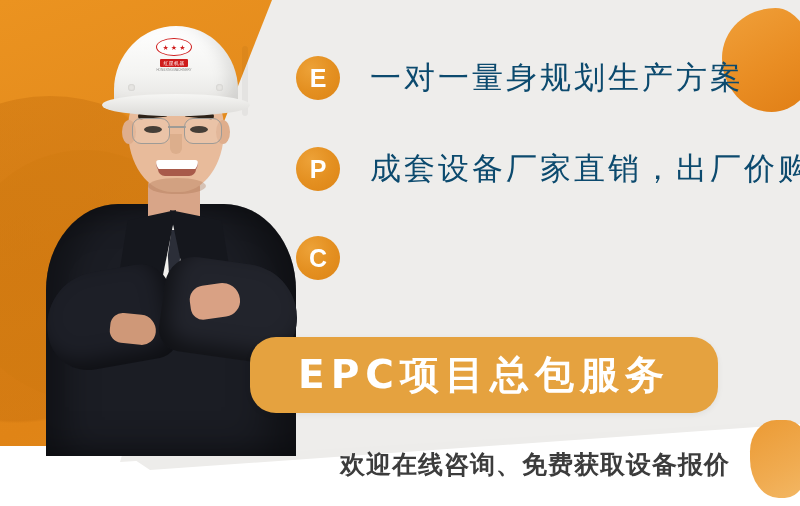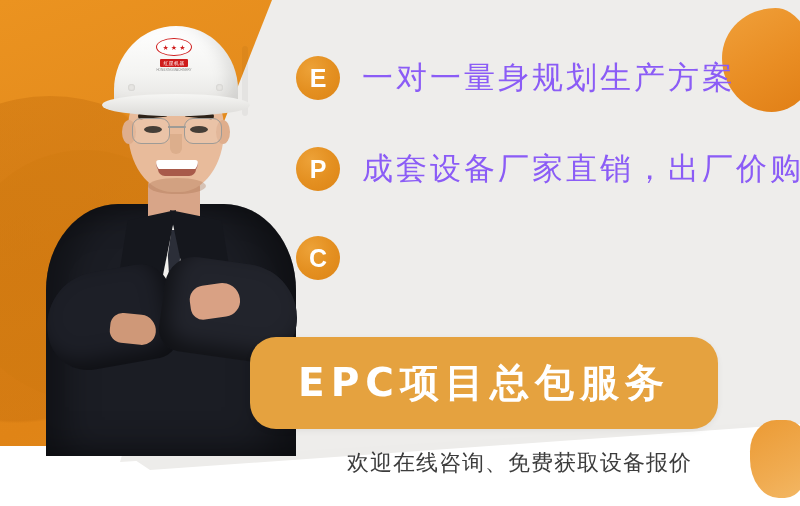--- a/index.html
+++ b/index.html
@@ -216,52 +216,53 @@
   .badge{
     width:44px;height:44px;border-radius:50%;
     background:radial-gradient(circle at 34% 30%, #eda238 0%, #e49021 50%, #dd8415 100%);
     color:#ffffff;
     font-size:25px;font-weight:bold;
     display:flex;align-items:center;justify-content:center;
     flex:0 0 auto;
     font-family:"Liberation Sans","DejaVu Sans",sans-serif;
   }
   .row-text{
-    margin-left:22px;
+    margin-left:30px;
     font-size:31px;
-    color:#8b5cf6;
+    color:#0c4a6e;
     letter-spacing:3px;
     white-space:nowrap;
     font-family:"DejaVu Sans","Liberation Sans",sans-serif;
   }
 
   
   .epc-pill{
-    position:absolute;left:250px;top:337px;width:468px;height:92px;
+    position:absolute;left:250px;top:337px;width:468px;height:76px;
     background:#e5a23f;
     border-radius:26px;
     display:flex;align-items:center;justify-content:center;
     z-index:9;
     box-shadow:0 2px 6px rgba(0,0,0,0.06);
   }
   .epc-text{
     color:#ffffff;
     font-size:39px;
     font-weight:bold;
     letter-spacing:6px;
     white-space:nowrap;
     font-family:"DejaVu Sans","Liberation Sans",sans-serif;
   }
 
   
   .caption{
-    position:absolute;left:347px;top:448px;
-    font-size:22px;color:#3c3c3c;letter-spacing:1px;
+    position:absolute;left:340px;top:448px;
+    font-size:25px;color:#3c3c3c;letter-spacing:1px;
     white-space:nowrap;z-index:9;
     font-family:"DejaVu Sans","Liberation Sans",sans-serif;
+    font-weight:bold;
   }
 </style>
 </head>
 <body>
 
 <div id="stage">
 
   <div class="gray-band"></div>
   <div class="gray-band-main"></div>
 

